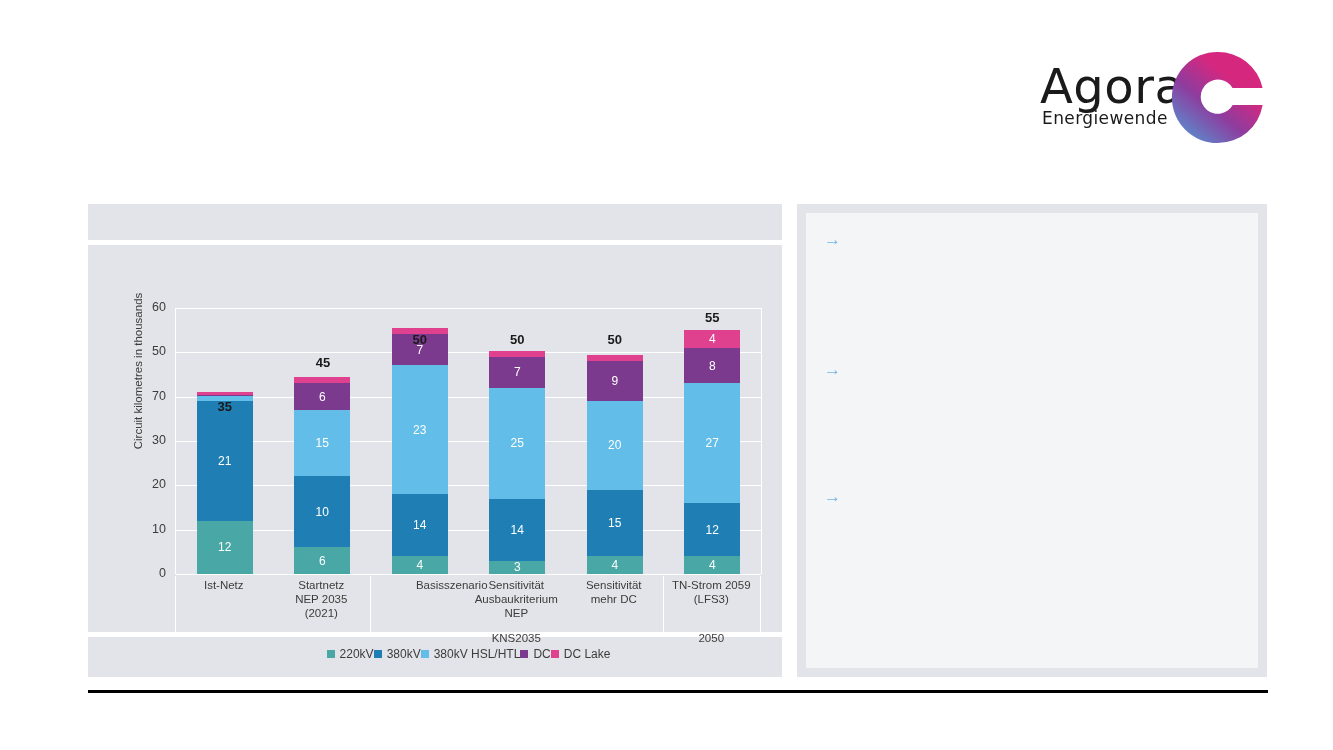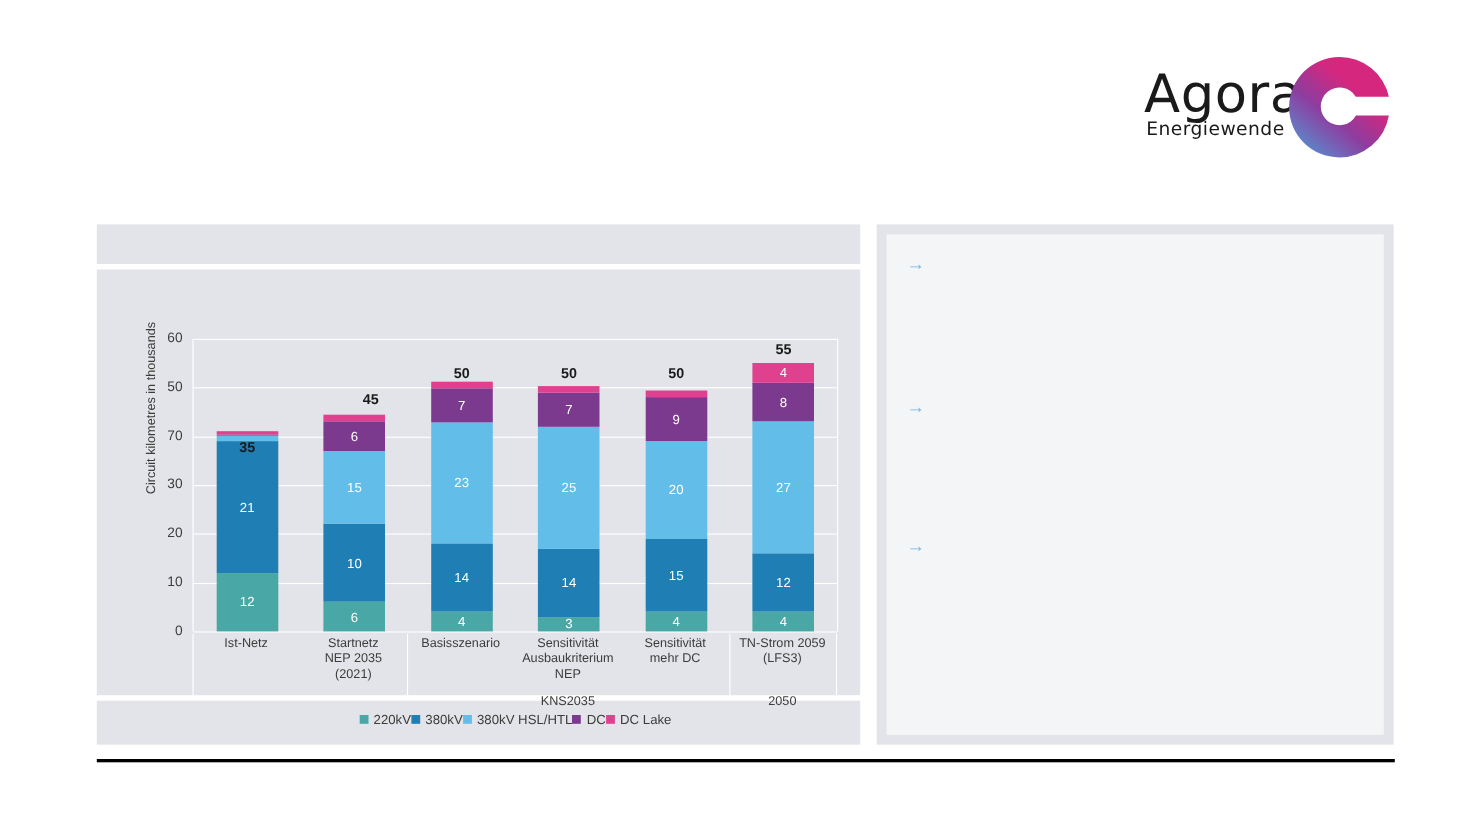--- a/index.html
+++ b/index.html
@@ -309,29 +309,29 @@
               <span>10</span>
             </div>
             <div class="seg" style="height: 66.5px; background: rgb(98, 189, 233);">
               <span>15</span>
             </div>
             <div class="seg" style="height: 26.6px; background: rgb(124, 58, 142);">
               <span>6</span>
             </div>
             <div class="seg" style="height: 6.20667px; background: rgb(224, 65, 142);"></div>
           </div>
-          <div class="bar-total" style="left: 121px; top: 46.5px;">45</div>
+          <div class="bar-total" style="left: 107px; top: 46.5px;">45</div>
           <div class="bar" style="left: 215.75px;">
             <div class="seg" style="height: 17.7333px; background: rgb(73, 168, 166);">
               <span>4</span>
             </div>
             <div class="seg" style="height: 62.0667px; background: rgb(31, 127, 180);">
               <span>14</span>
             </div>
-            <div class="seg" style="height: 110px; background: rgb(98, 189, 233);">
+            <div class="seg" style="height: 129px; background: rgb(98, 189, 233);">
               <span>23</span>
             </div>
             <div class="seg" style="height: 31.0333px; background: rgb(124, 58, 142);">
               <span>7</span>
             </div>
             <div class="seg" style="height: 6.20667px; background: rgb(224, 65, 142);"></div>
           </div>
           <div class="bar-total" style="left: 203.75px; top: 24.3333px;">50</div>
           <div class="bar" style="left: 313.25px;">
             <div class="seg" style="height: 13.3px; background: rgb(73, 168, 166);">
@@ -387,21 +387,21 @@
 
       <div id="cats">
           <div class="cat" style="left: 0px; width: 97.5px;">
             <div>Ist-Netz</div>
           </div>
           <div class="cat" style="left: 97.5px; width: 97.5px;">
             <div>Startnetz</div>
             <div>NEP 2035</div>
             <div>(2021)</div>
           </div>
-          <div class="cat" style="left: 195px; width: 97.5px;">
+          <div class="cat" style="left: 195px; width: 97.5px; padding-left: 33px;">
             <div>Basisszenario</div>
           </div>
           <div class="cat" style="left: 292.5px; width: 97.5px;">
             <div>Sensitivität</div>
             <div>Ausbaukriterium</div>
             <div>NEP</div>
           </div>
           <div class="cat" style="left: 390px; width: 97.5px;">
             <div>Sensitivität</div>
             <div>mehr DC</div>

